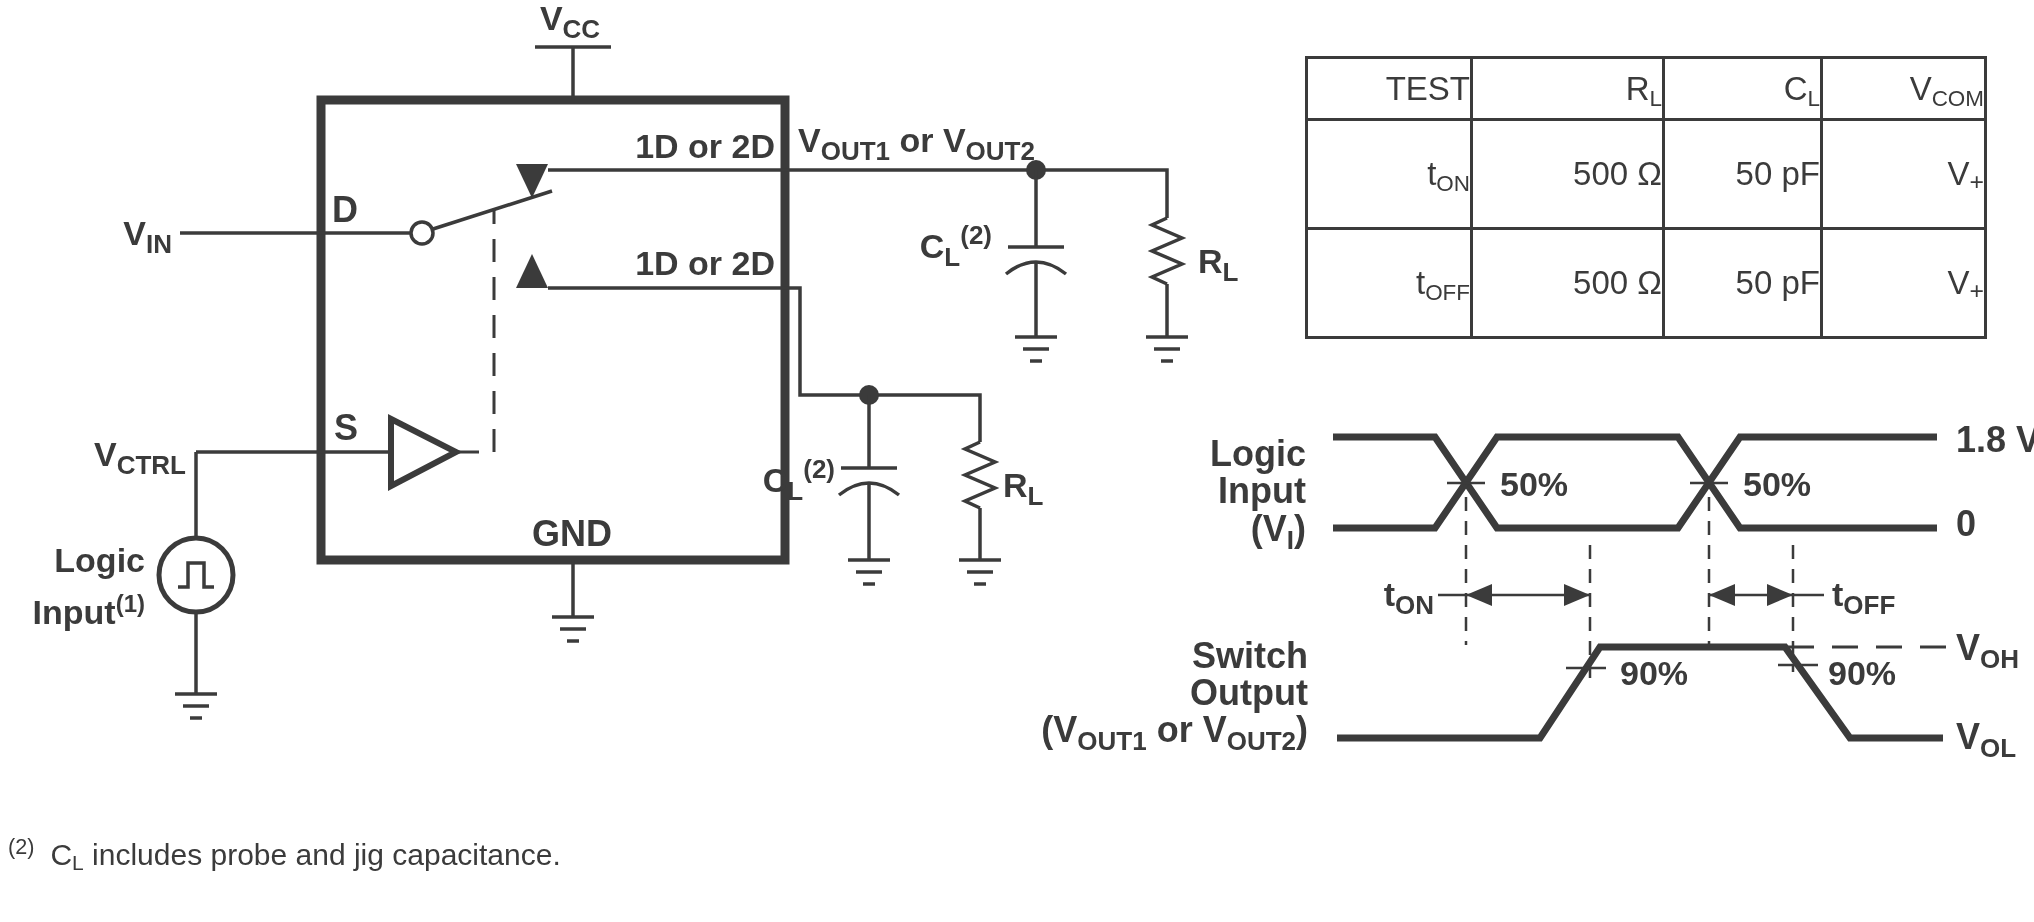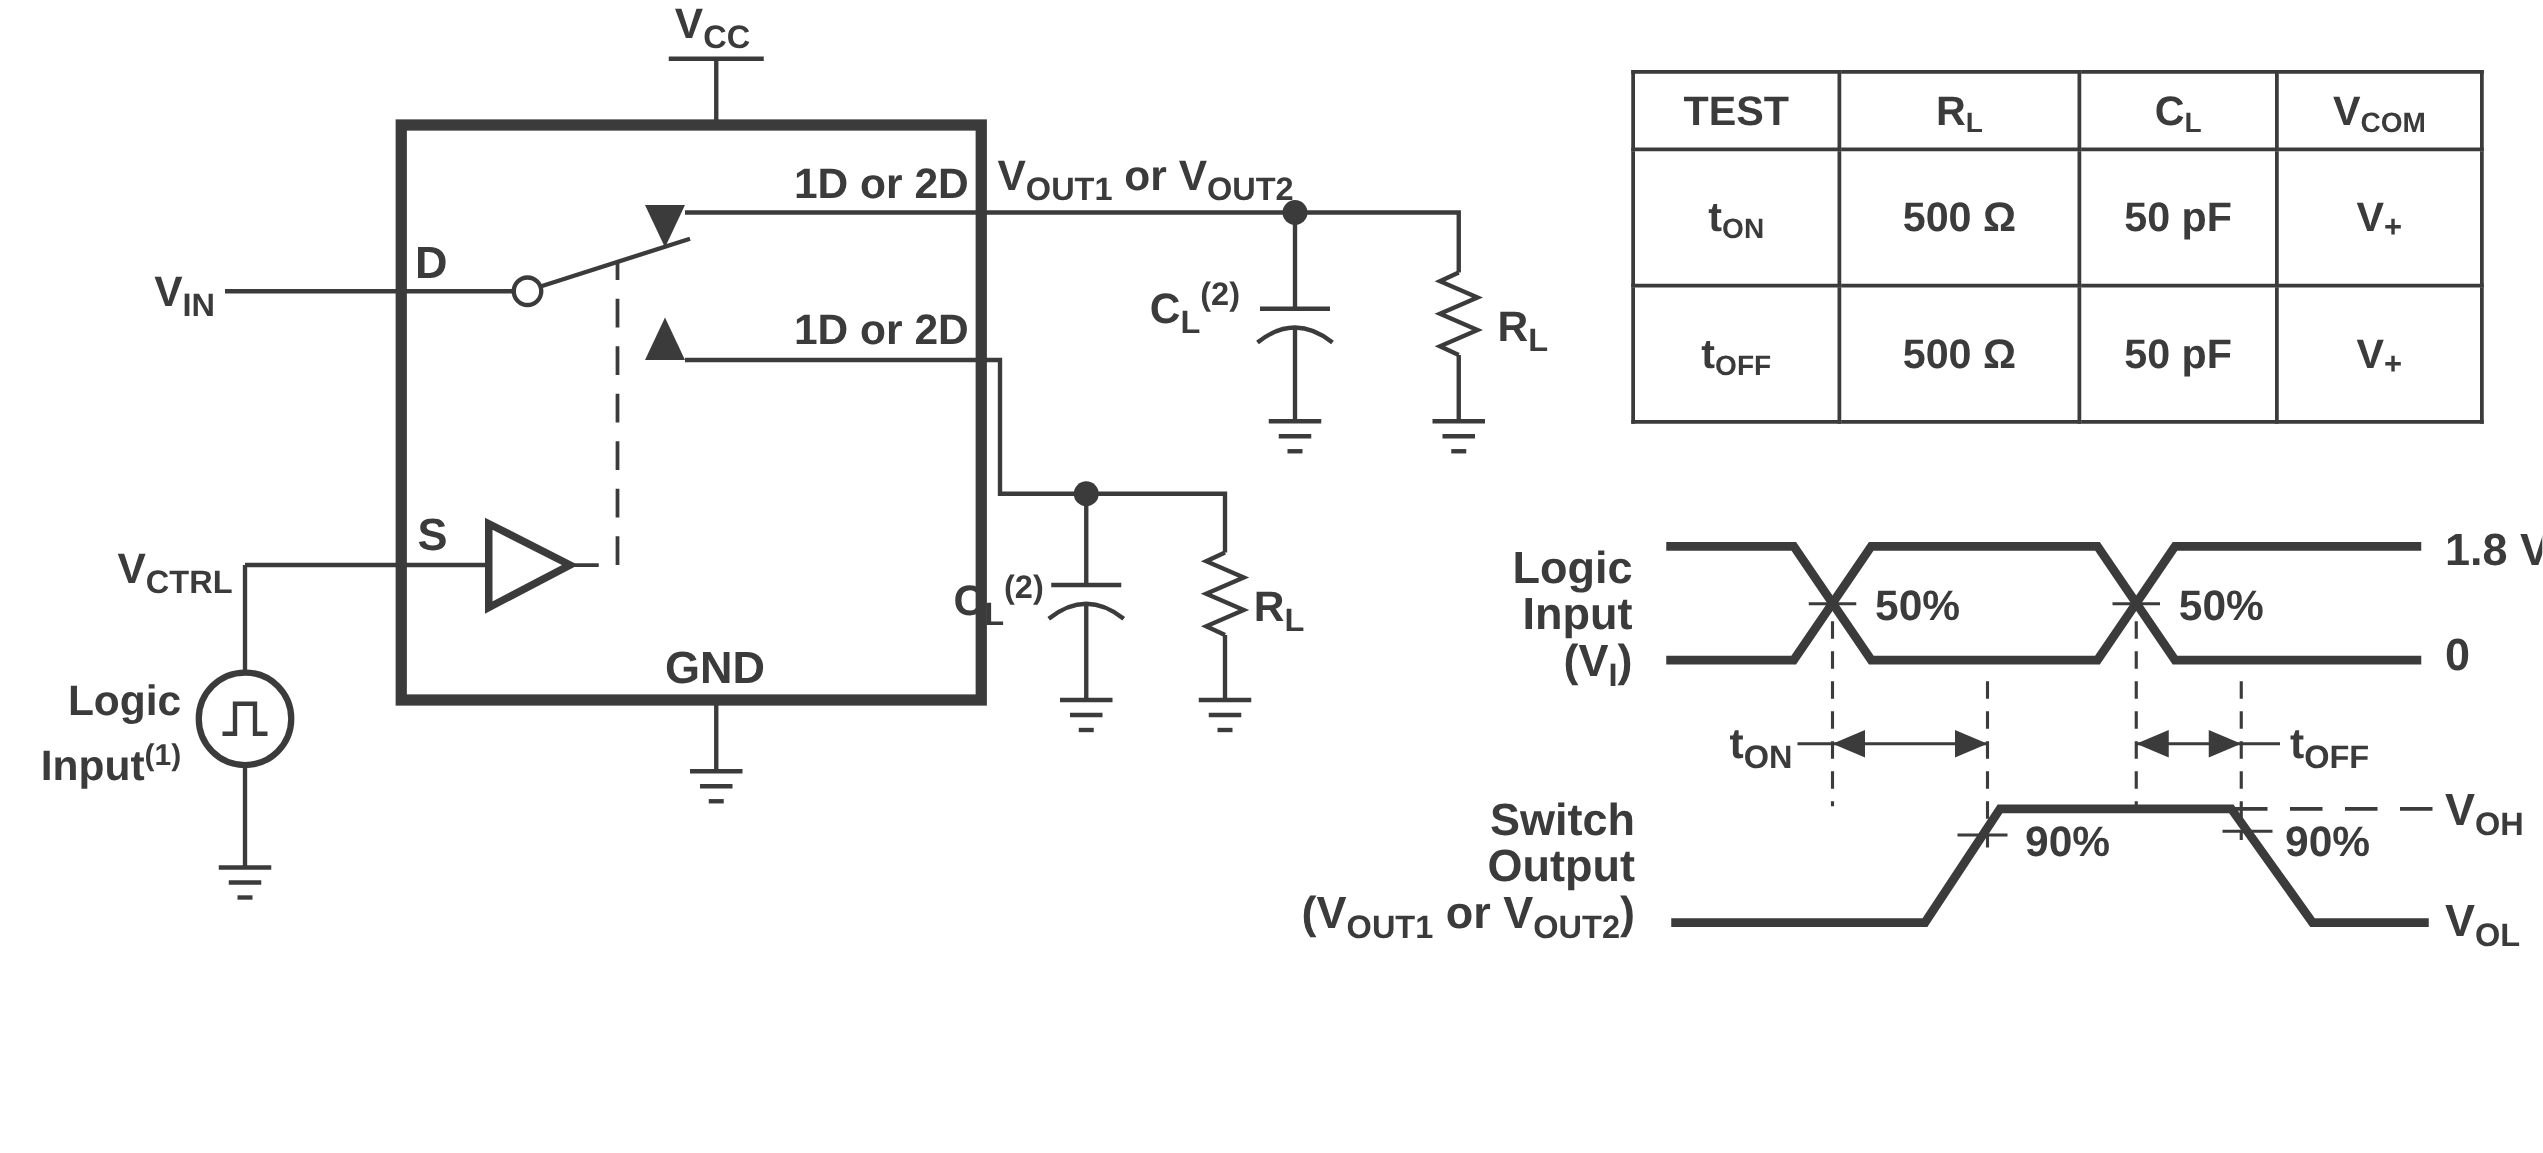--- a/index.html
+++ b/index.html
@@ -12,22 +12,22 @@
   .lab34{font-size:34px;}
   .lab36{font-size:36px;}
   .sub26{font-size:26px;}
   .sub24{font-size:24px;}
   
   .tbl{
     position:absolute;left:1305px;top:56px;border-collapse:collapse;table-layout:fixed;
     background:#fff;
   }
   .tbl th,.tbl td{
-    border:3px solid #3b3b3b;text-align:center;vertical-align:middle;
-    font-weight:bold;font-size:33px;color:#3b3b3b;padding:0;
+    border:3px solid #3b3b3b;text-align:right;vertical-align:middle;
+    font-weight:normal;font-size:33px;color:#3b3b3b;padding:0;
   }
   .tbl .hrow{height:62px;}
   .tbl .drow{height:109px;}
   .tbl sub{font-size:0.68em;line-height:0;vertical-align:-0.25em;}
   .tbl .plus{font-size:0.75em;vertical-align:-0.2em;}
   
   .footnotes{position:absolute;left:8px;top:834px;width:1990px;font-size:30px;font-weight:normal;color:#3b3b3b;}
   .fn{margin:0 0 7px 0;white-space:nowrap;}
   .fn .fn-sup{font-size:0.72em;vertical-align:super;margin-right:16px;}
   .fn sub{font-size:0.7em;line-height:0;vertical-align:-0.25em;}
@@ -213,15 +213,16 @@
     <tr class="drow">
       <td><span>t</span><sub>OFF</sub></td>
       <td>500 Ω</td>
       <td>50 pF</td>
       <td><span>V</span><sub class="plus">+</sub></td>
     </tr>
   </tbody>
     </table>
 
   <div class="footnotes">
+    <p class="fn"><sup class="fn-sup">(2)</sup><span>C</span><sub>L</sub><span> includes probe and jig capacitance.</span></p>
   </div>
 
 </div>
 
 </body></html>

